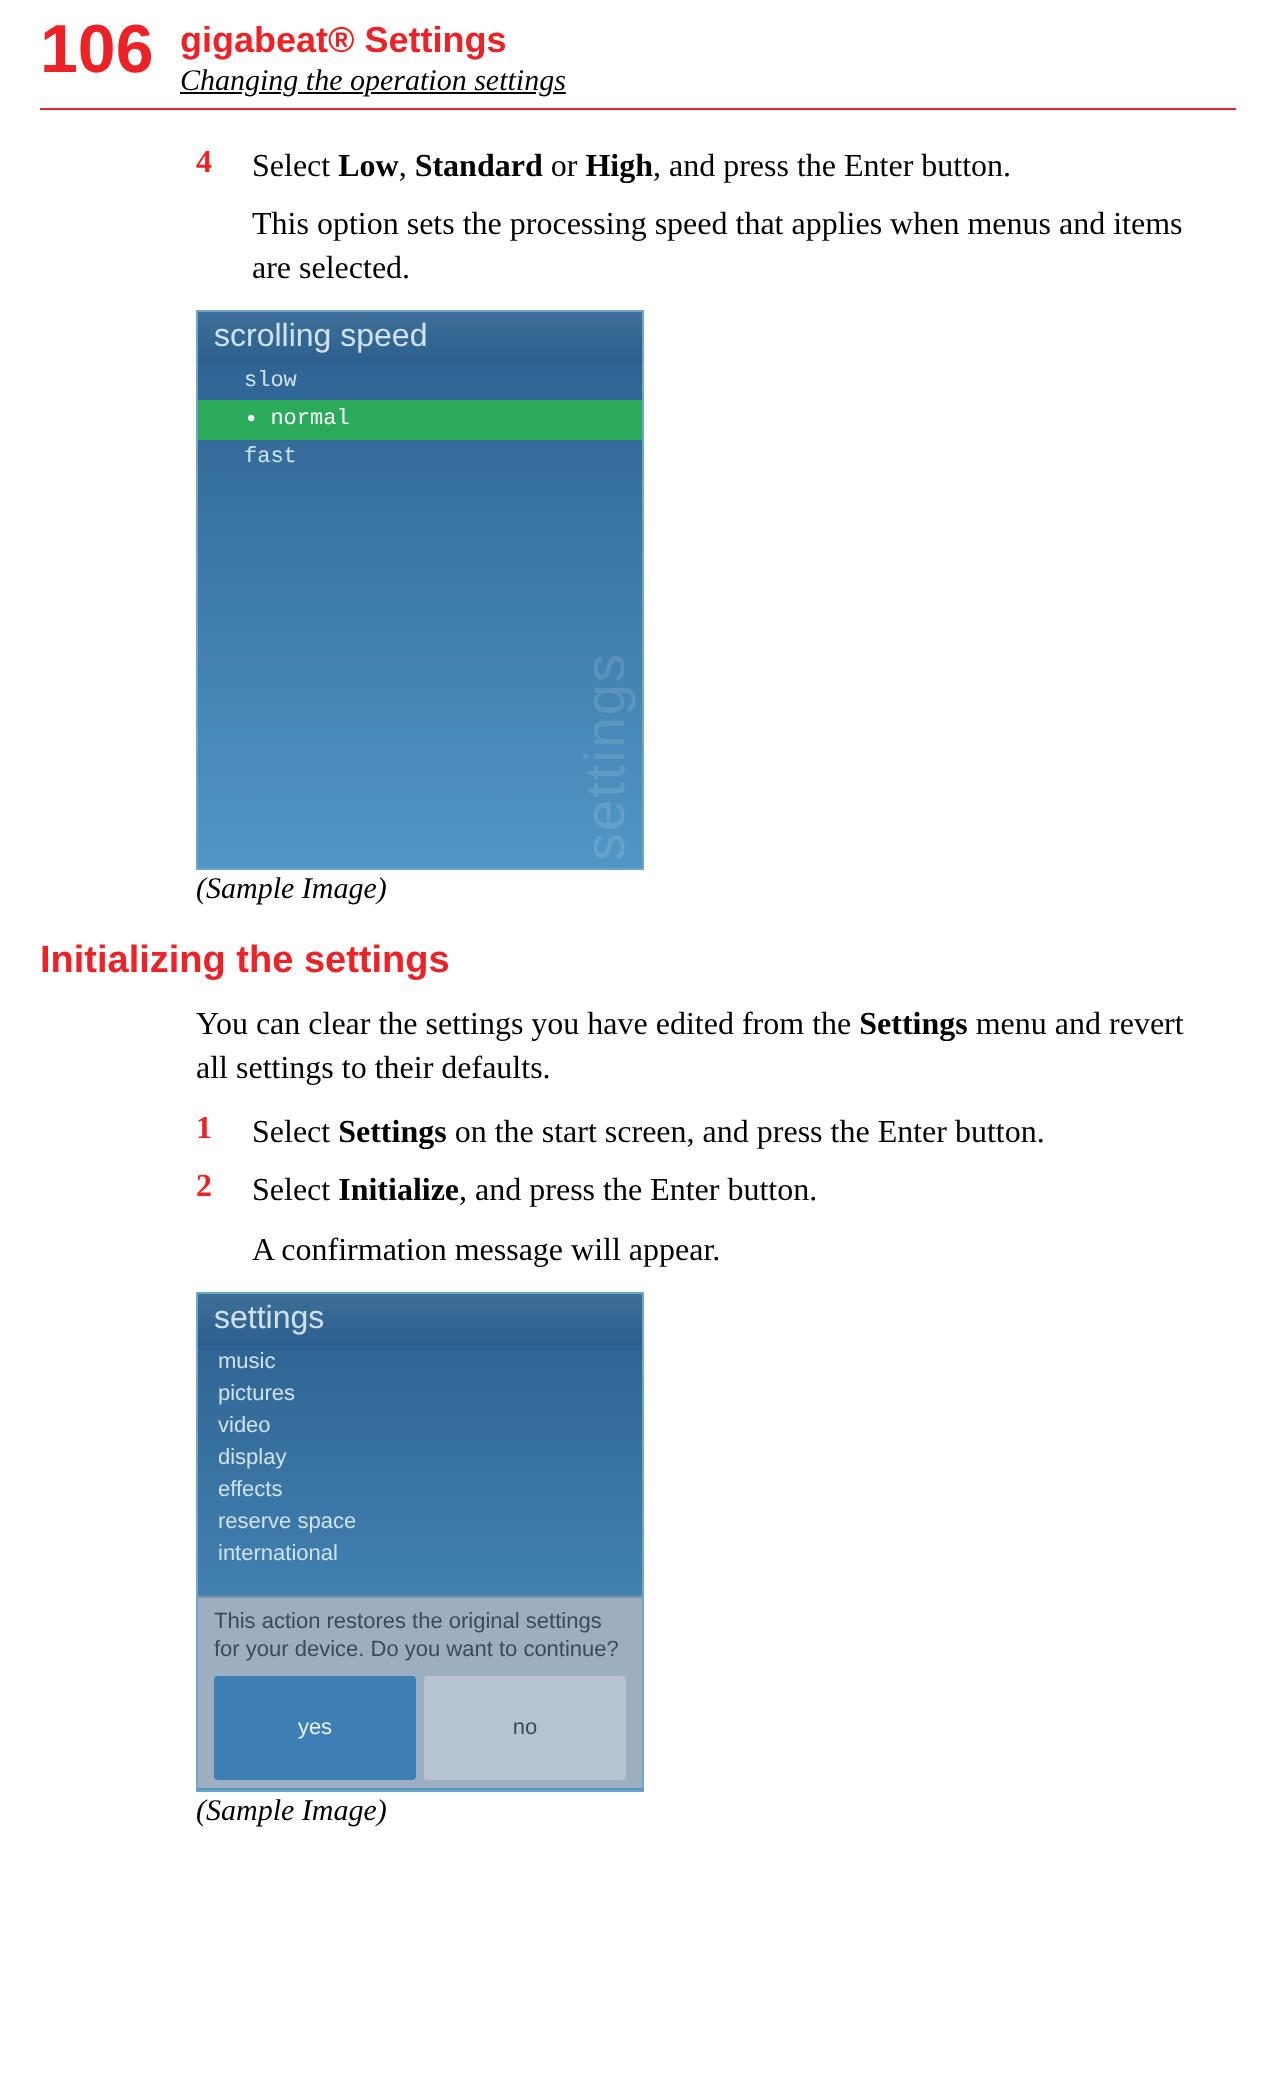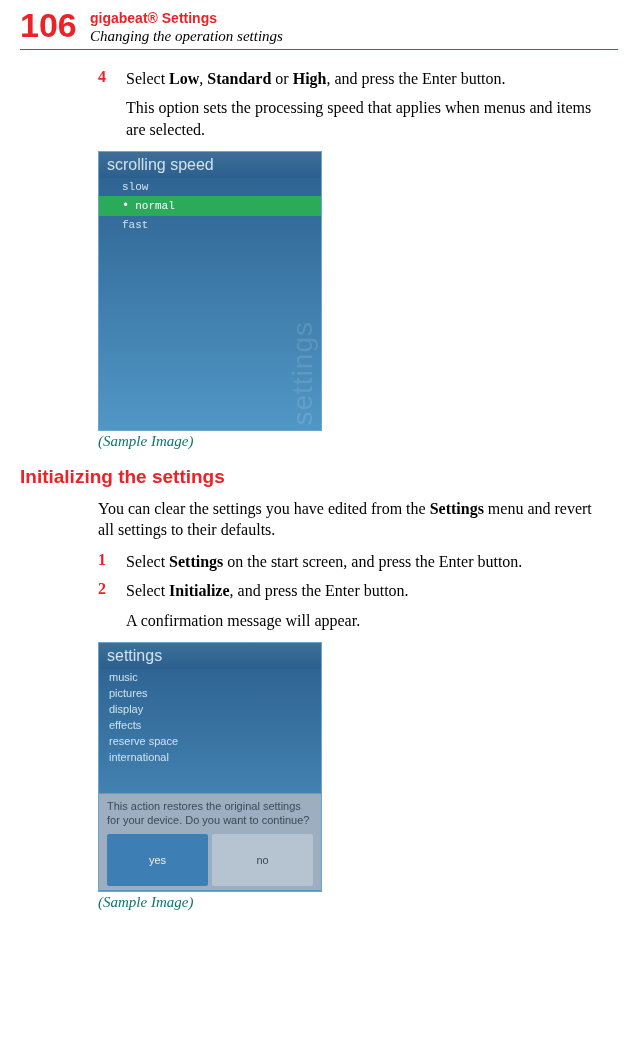--- a/index.html
+++ b/index.html
@@ -26,30 +26,31 @@
     width: 70px;
     line-height: 1;
   }
   .header-text {
     display: flex;
     flex-direction: column;
     padding-top: 2px;
   }
   .header-title {
     font-family: Arial, Helvetica, sans-serif;
-    font-size: 14px;
+    font-size: 18px;
     font-weight: bold;
     color: #ec2227;
     line-height: 1.2;
   }
   .header-sub {
     font-style: italic;
     font-size: 15px;
     color: #000;
     line-height: 1.2;
+    text-decoration: underline;
   }
   .red-rule {
     border: none;
     border-top: 1.5px solid #ec2227;
     margin: 4px 0 18px 0;
   }
   .content {
     padding-left: 78px;
     padding-right: 10px;
   }
@@ -116,21 +117,21 @@
     right: 2px;
     bottom: 4px;
     color: rgba(255,255,255,0.12);
     font-family: Arial, sans-serif;
     font-size: 28px;
     writing-mode: vertical-rl;
     transform: rotate(180deg);
     letter-spacing: 1px;
   }
   .caption {
-    color: #0f766e;
+    color: #000000;
     font-style: italic;
     font-size: 15px;
     margin-bottom: 16px;
   }
   .section-h {
     font-family: Arial, Helvetica, sans-serif;
     font-size: 19px;
     font-weight: bold;
     color: #ec2227;
     margin: 6px 0 10px -78px;
@@ -229,20 +230,21 @@
       <span>Select </span><b>Initialize</b><span>, and press the Enter button.</span>
     </div>
   </div>
 
   <div class="indent-para">A confirmation message will appear.</div>
 
   <div class="screenshot ss-body2">
     <div class="ss-titlebar">settings</div>
     <div class="ss2-item">music</div>
     <div class="ss2-item">pictures</div>
+    <div class="ss2-item">video</div>
     <div class="ss2-item">display</div>
     <div class="ss2-item">effects</div>
     <div class="ss2-item">reserve space</div>
     <div class="ss2-item">international</div>
     <div class="ss-watermark">ings</div>
     <div class="ss2-dialog">
       <div class="ss2-dialog-text">This action restores the original settings for your device. Do you want to continue?</div>
       <div class="ss2-btnrow">
         <div class="ss2-btn yes">yes</div>
         <div class="ss2-btn no">no</div>

